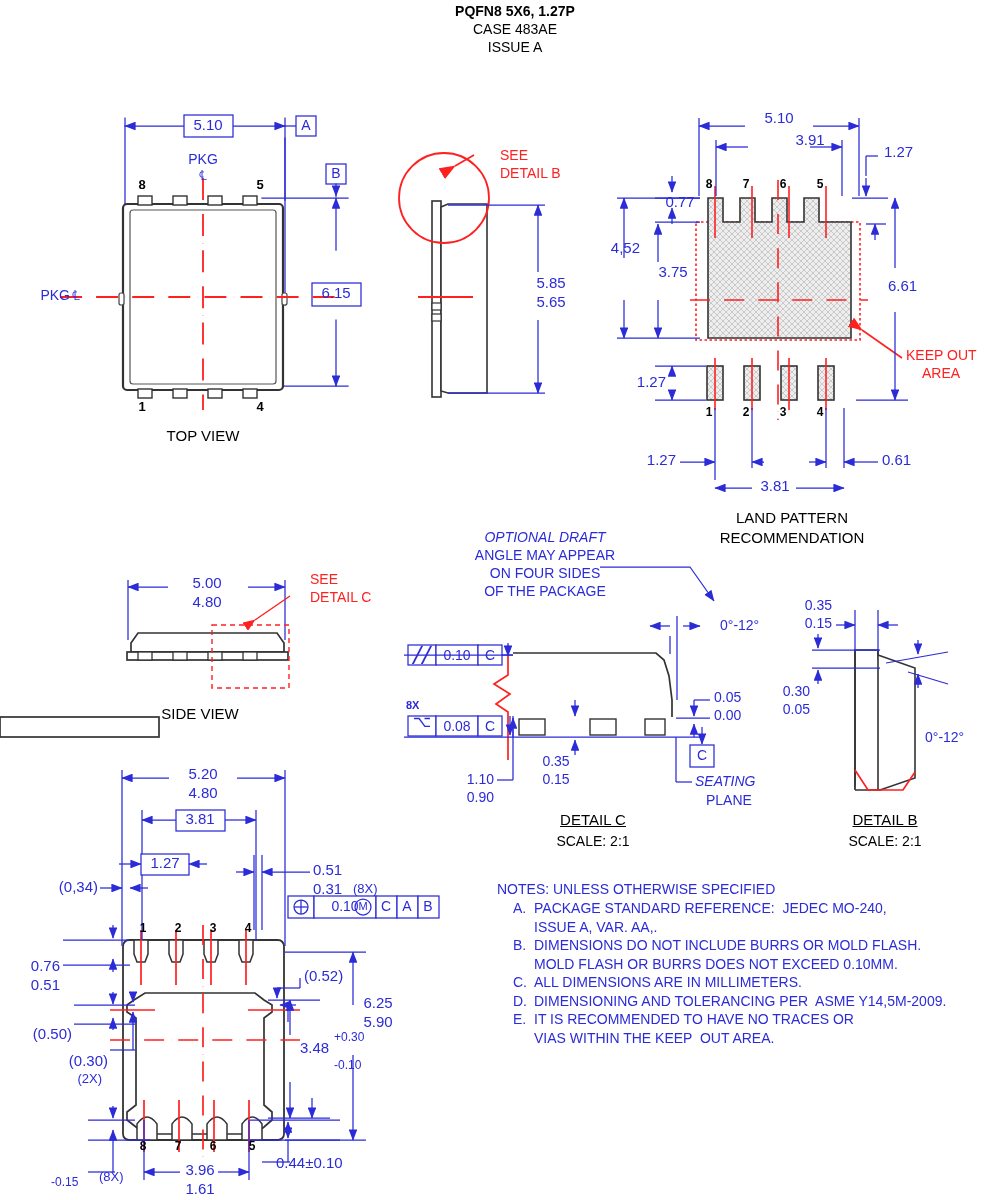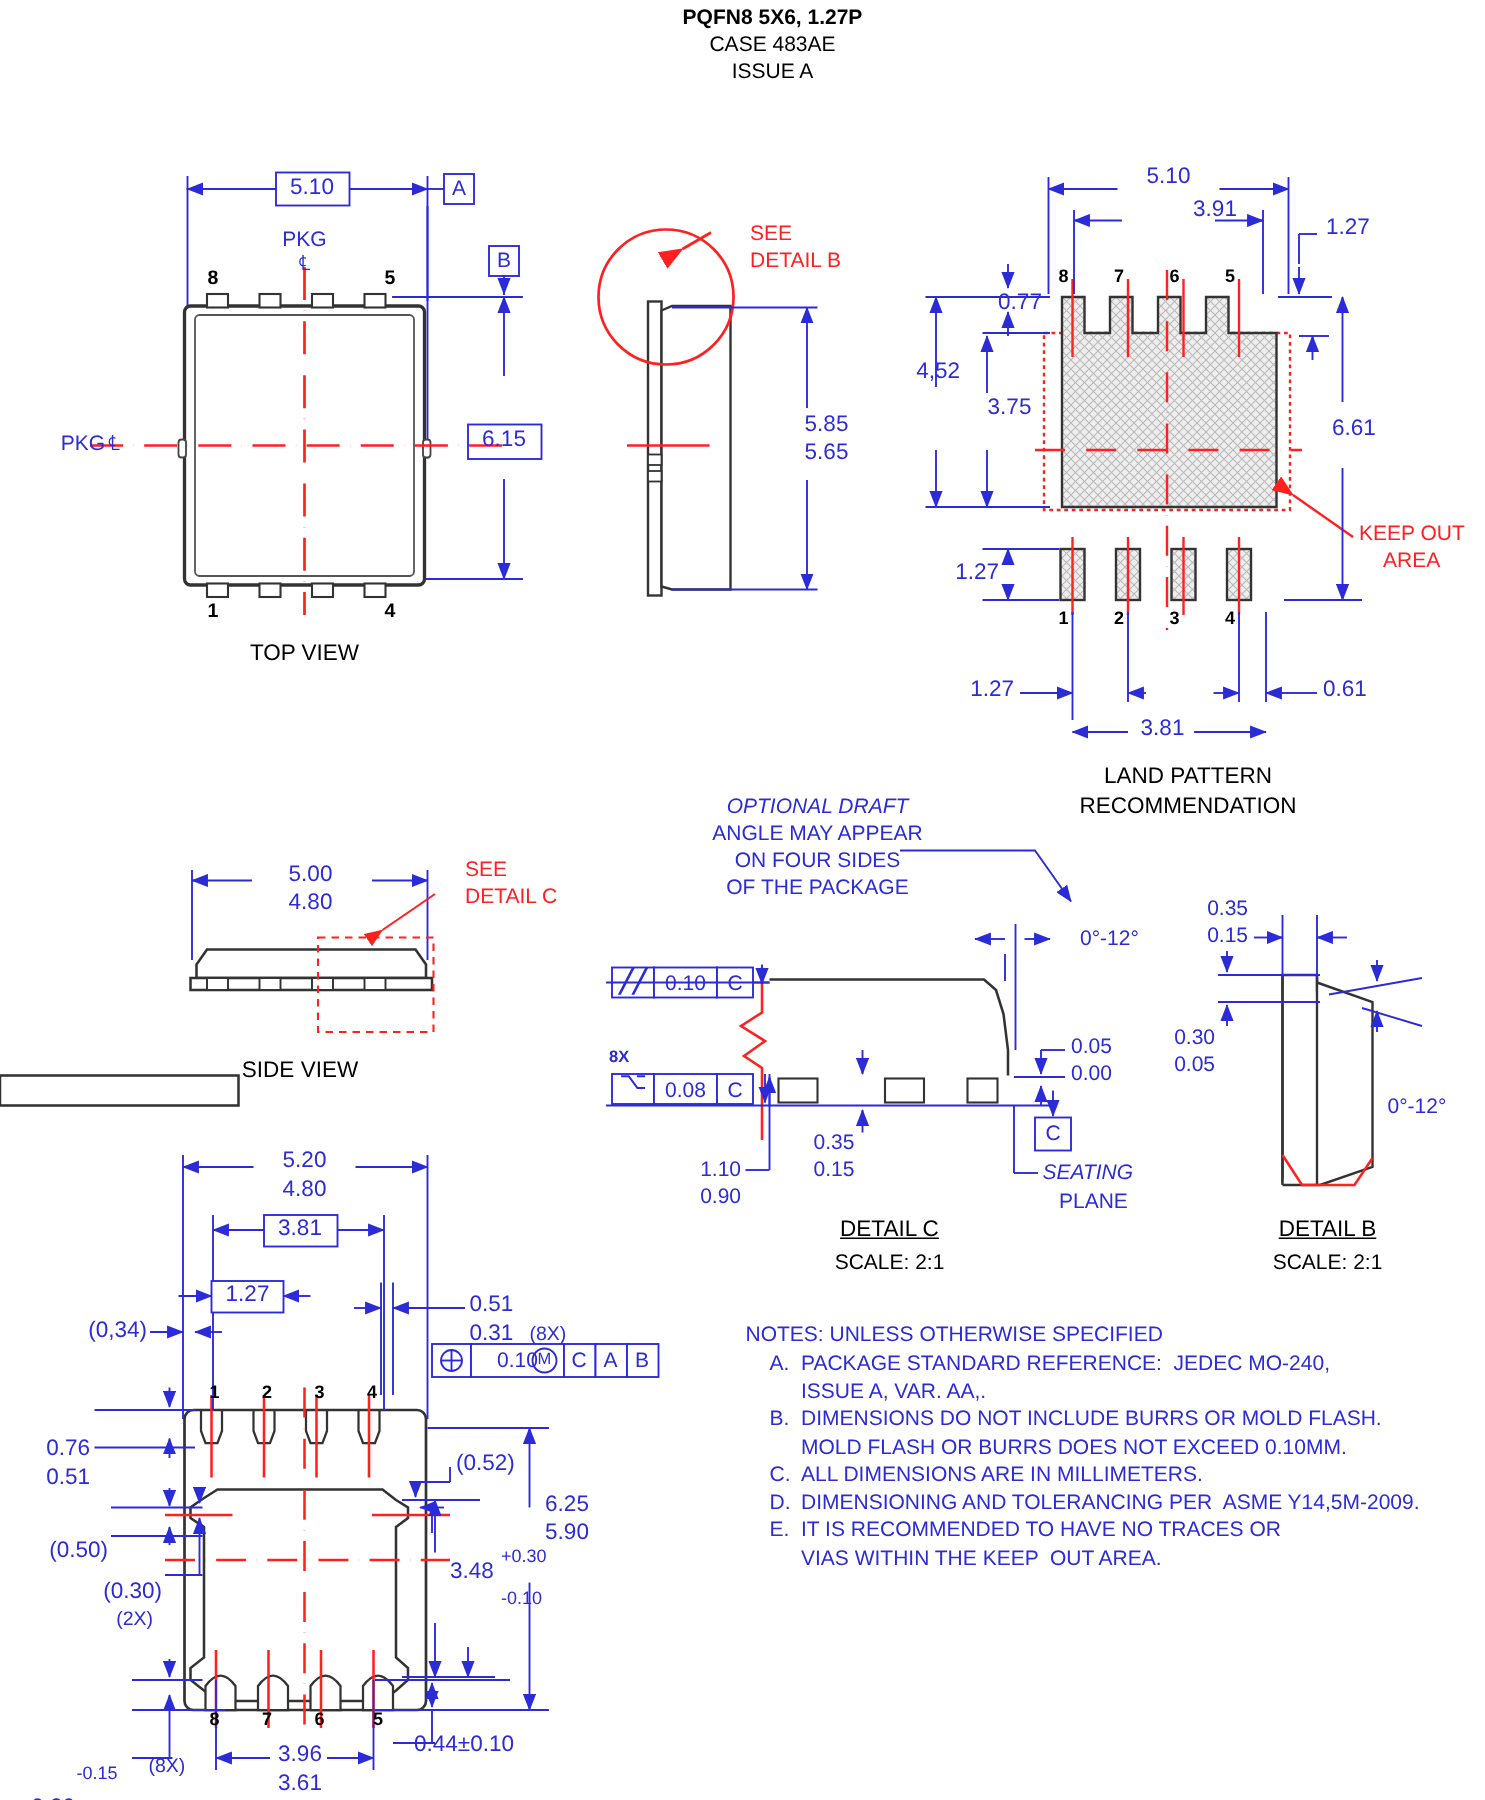--- a/index.html
+++ b/index.html
@@ -524,21 +524,21 @@
 <div class="t blu f12" style="left:51px;top:1216px;margin-left:24px;">+0.10</div>
 <div class="t blu f12" style="left:51px;top:1176px;">-0.15</div>
 <div class="t blu f13" style="left:99px;top:1170px;">(8X)</div>
 <div class="t blu f15 c" style="left:378px;top:995px;">6.25</div>
 <div class="t blu f15 c" style="left:378px;top:1014px;">5.90</div>
 <div class="t blu f15" style="left:300px;top:1040px;">3.48</div>
 <div class="t blu f12" style="left:334px;top:1031px;">+0.30</div>
 <div class="t blu f12" style="left:334px;top:1047px;margin-top:12px;">-0.10</div>
 <div class="t blu f15" style="left:276px;top:1155px;">0.44±0.10</div>
 <div class="t blu f15 c" style="left:200px;top:1162px;">3.96</div>
-<div class="t blu f15 c" style="left:200px;top:1181px;">3.61</div>
+<div class="t blu f15 c" style="left:200px;top:1181px;">1.61</div>
 <div class="t blk b f12 c" style="left:143px;top:922px;">1</div>
 <div class="t blk b f12 c" style="left:178px;top:922px;">2</div>
 <div class="t blk b f12 c" style="left:213px;top:922px;">3</div>
 <div class="t blk b f12 c" style="left:248px;top:922px;">4</div>
 <div class="t blk b f12 c" style="left:143px;top:1140px;">8</div>
 <div class="t blk b f12 c" style="left:178px;top:1140px;">7</div>
 <div class="t blk b f12 c" style="left:213px;top:1140px;">6</div>
 <div class="t blk b f12 c" style="left:252px;top:1140px;">5</div>
 
 <div class="t blu f14" style="left:497px;top:882px;">NOTES: UNLESS OTHERWISE SPECIFIED</div>

